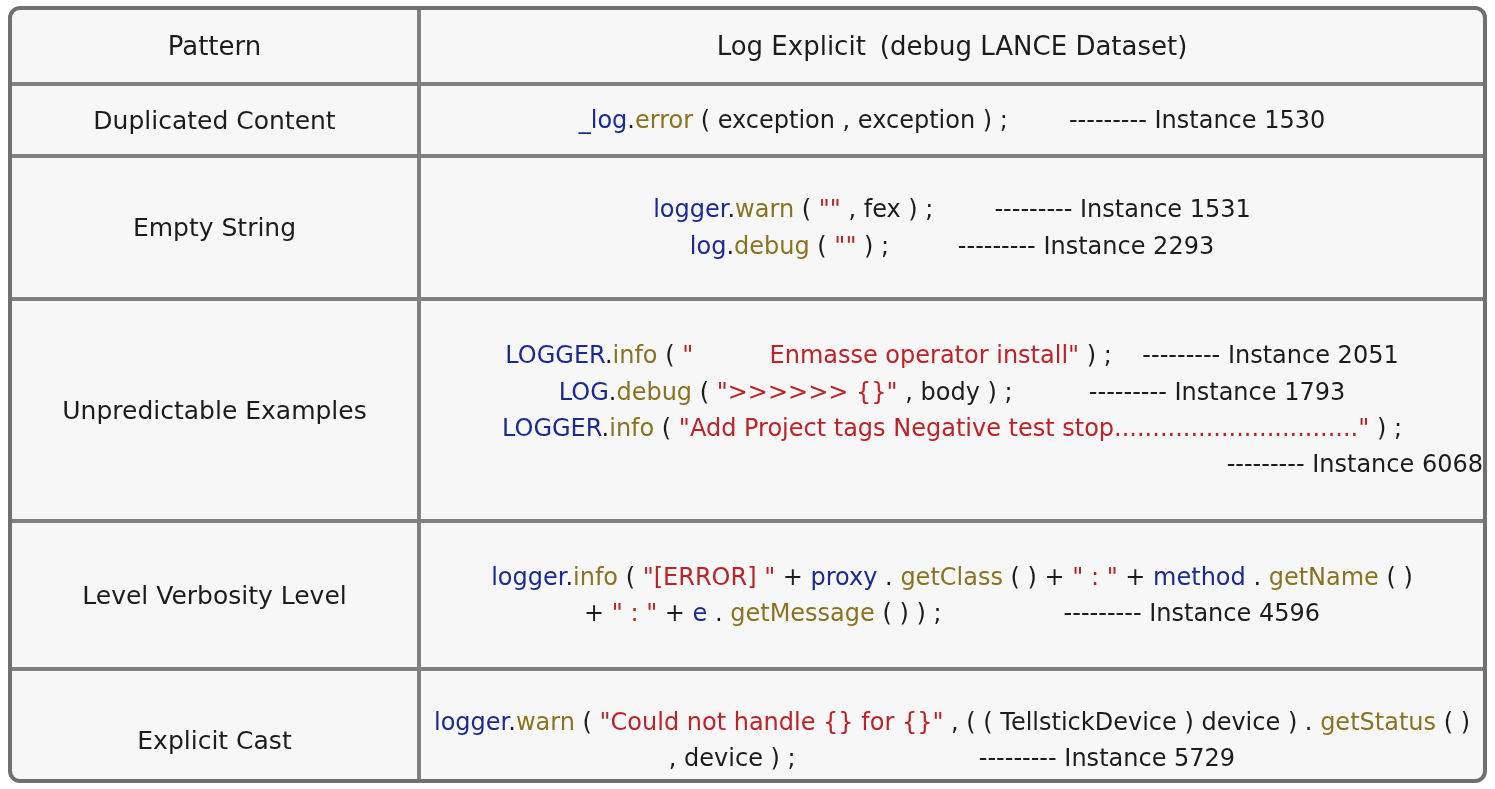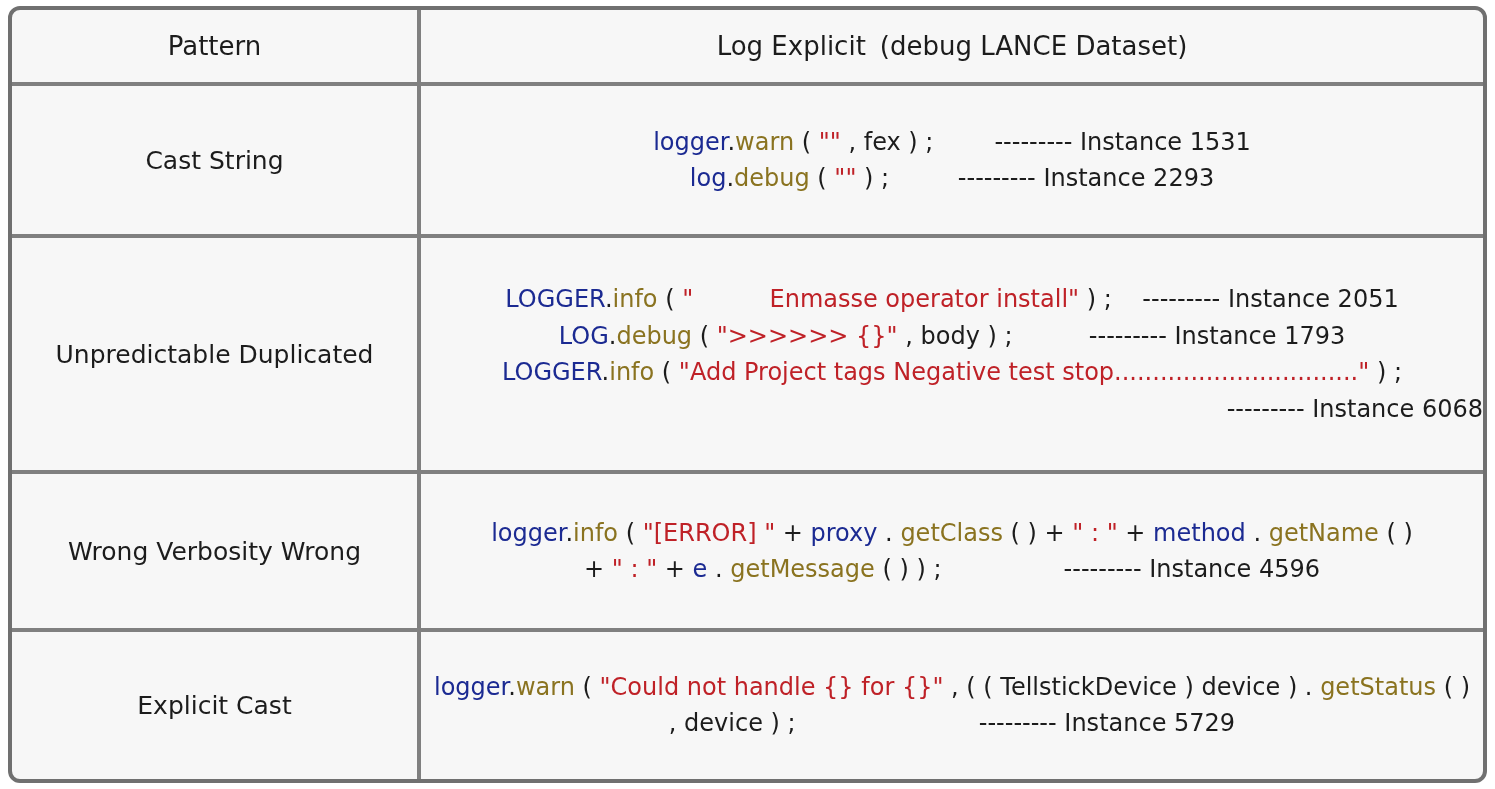--- a/index.html
+++ b/index.html
@@ -109,34 +109,40 @@
     </colgroup>
     <thead>
       <tr class="header-row" style="height:74px;">
         <th class="head-cell cell-pattern">Pattern</th>
         <th class="head-cell">
           <span>Log Explicit</span><span class="hdr-gap"></span><span>(debug LANCE Dataset)</span>
         </th>
       </tr>
     </thead>
     <tbody id="table-body">
+        <tr class="row-sep" style="height: 72px;">
+          <td class="cell-pattern">Duplicated Content</td>
+          <td class="cell-examples">
+            <div class="code-block code-line"><span class="ln center"><span class="t-logger">_log</span><span class="t-plain">.</span><span class="t-method">error</span><span class="t-plain"> ( exception , exception ) ;</span><span class="t-ann">        ---------</span><span class="t-ann"> Instance 1530</span></span></div>
+          </td>
+        </tr>
         <tr class="row-sep" style="height: 143px;">
-          <td class="cell-pattern">Cast String</td>
+          <td class="cell-pattern">Empty String</td>
           <td class="cell-examples">
             <div class="code-block code-line"><span class="ln center"><span class="t-logger">logger</span><span class="t-plain">.</span><span class="t-method">warn</span><span class="t-plain"> ( </span><span class="t-str">""</span><span class="t-plain"> , fex ) ;</span><span class="t-ann">        ---------</span><span class="t-ann"> Instance 1531</span></span><span class="ln center"><span class="t-logger">log</span><span class="t-plain">.</span><span class="t-method">debug</span><span class="t-plain"> ( </span><span class="t-str">""</span><span class="t-plain"> ) ;</span><span class="t-ann">         ---------</span><span class="t-ann"> Instance 2293</span></span></div>
           </td>
         </tr>
         <tr class="row-sep" style="height: 222px;">
-          <td class="cell-pattern">Unpredictable Duplicated</td>
+          <td class="cell-pattern">Unpredictable Examples</td>
           <td class="cell-examples">
             <div class="code-block code-line"><span class="ln center"><span class="t-logger">LOGGER</span><span class="t-plain">.</span><span class="t-method">info</span><span class="t-plain"> ( </span><span class="t-str">"          Enmasse operator install"</span><span class="t-plain"> ) ;</span><span class="t-ann">    ---------</span><span class="t-ann"> Instance 2051</span></span><span class="ln center"><span class="t-logger">LOG</span><span class="t-plain">.</span><span class="t-method">debug</span><span class="t-plain"> ( </span><span class="t-str">"&gt;&gt;&gt;&gt;&gt;&gt; {}"</span><span class="t-plain"> , body ) ;</span><span class="t-ann">          ---------</span><span class="t-ann"> Instance 1793</span></span><span class="ln center"><span class="t-logger">LOGGER</span><span class="t-plain">.</span><span class="t-method">info</span><span class="t-plain"> ( </span><span class="t-str">"Add Project tags Negative test stop................................"</span><span class="t-plain"> ) ;</span></span><span class="ln right"><span class="t-ann">---------</span><span class="t-ann"> Instance 6068</span></span></div>
           </td>
         </tr>
         <tr class="row-sep" style="height: 148px;">
-          <td class="cell-pattern">Wrong Verbosity Wrong</td>
+          <td class="cell-pattern">Level Verbosity Level</td>
           <td class="cell-examples">
             <div class="code-block code-line"><span class="ln center"><span class="t-logger">logger</span><span class="t-plain">.</span><span class="t-method">info</span><span class="t-plain"> ( </span><span class="t-str">"[ERROR] "</span><span class="t-plain"> + </span><span class="t-logger">proxy</span><span class="t-plain"> . </span><span class="t-method">getClass</span><span class="t-plain"> ( ) + </span><span class="t-str">" : "</span><span class="t-plain"> + </span><span class="t-logger">method</span><span class="t-plain"> . </span><span class="t-method">getName</span><span class="t-plain"> ( )</span></span><span class="ln center"><span class="t-plain">+ </span><span class="t-str">" : "</span><span class="t-plain"> + </span><span class="t-logger">e</span><span class="t-plain"> . </span><span class="t-method">getMessage</span><span class="t-plain"> ( ) ) ;</span><span class="t-ann">                ---------</span><span class="t-ann"> Instance 4596</span></span></div>
           </td>
         </tr>
         <tr class="row-sep" style="height: 140px;">
           <td class="cell-pattern">Explicit Cast</td>
           <td class="cell-examples">
             <div class="code-block code-line"><span class="ln center"><span class="t-logger">logger</span><span class="t-plain">.</span><span class="t-method">warn</span><span class="t-plain"> ( </span><span class="t-str">"Could not handle {} for {}"</span><span class="t-plain"> , ( ( TellstickDevice ) device ) . </span><span class="t-method">getStatus</span><span class="t-plain"> ( )</span></span><span class="ln center"><span class="t-plain">, device ) ;</span><span class="t-ann">                        ---------</span><span class="t-ann"> Instance 5729</span></span></div>
           </td>
         </tr>

